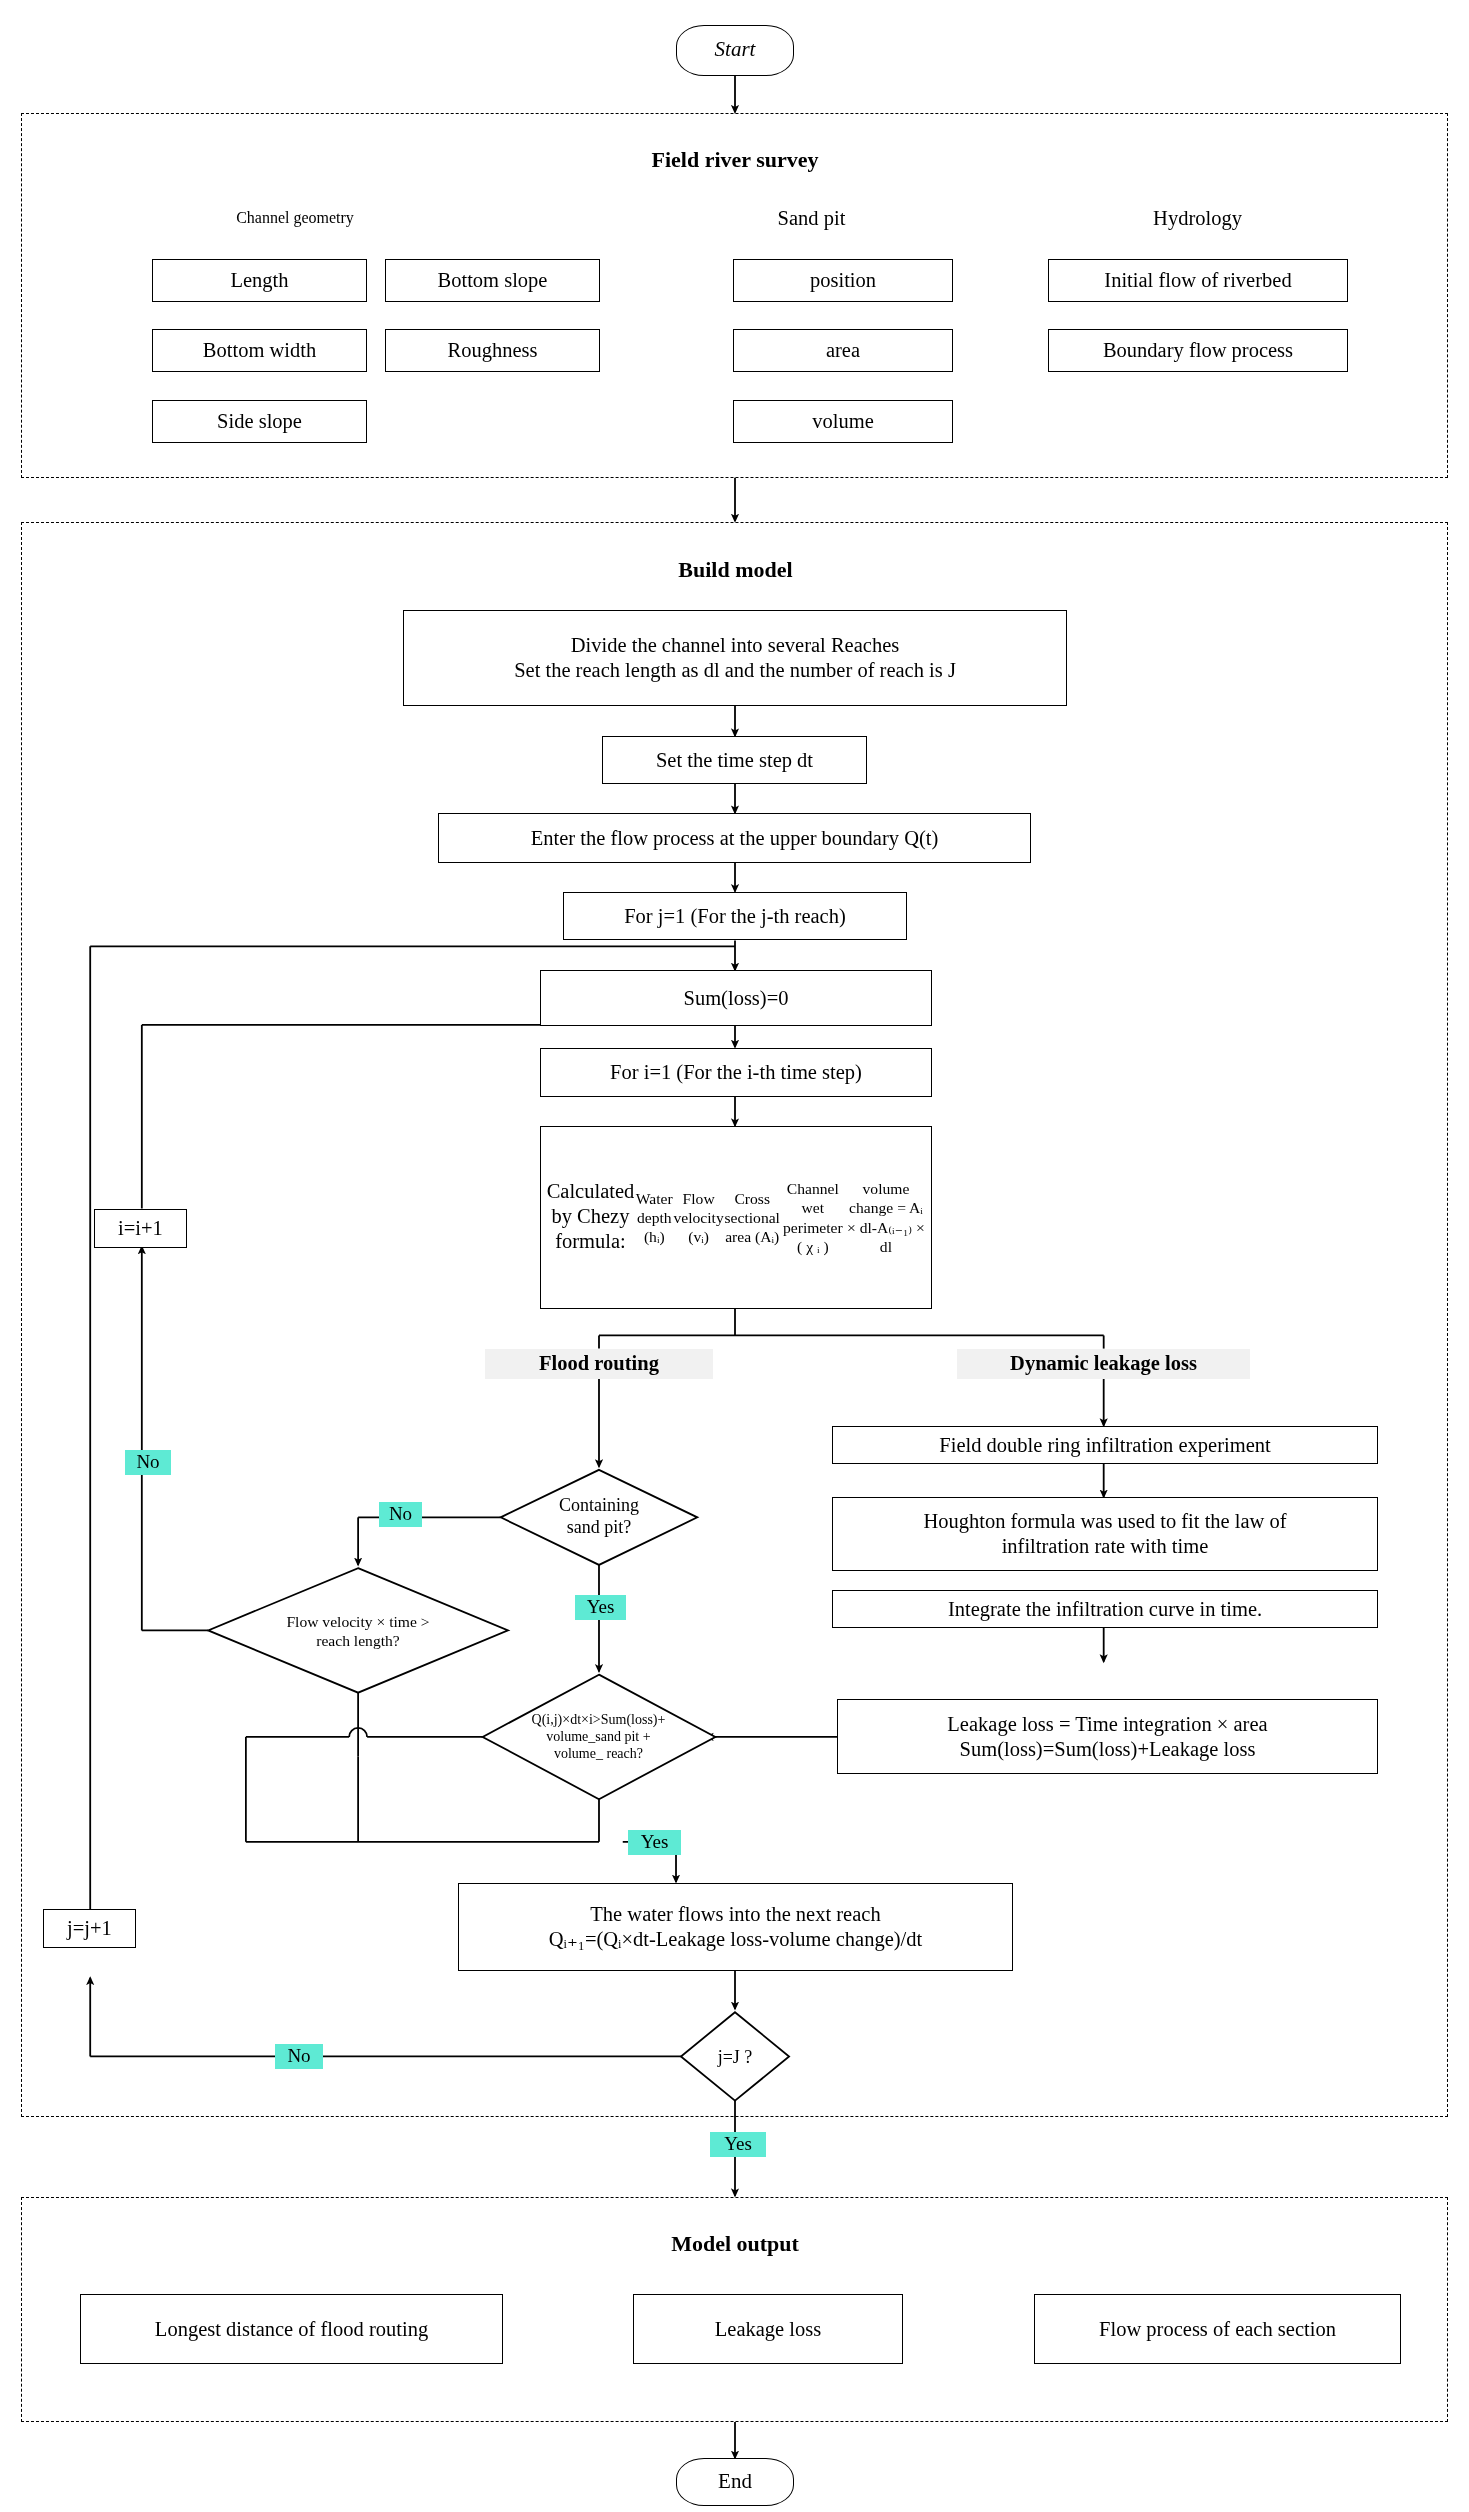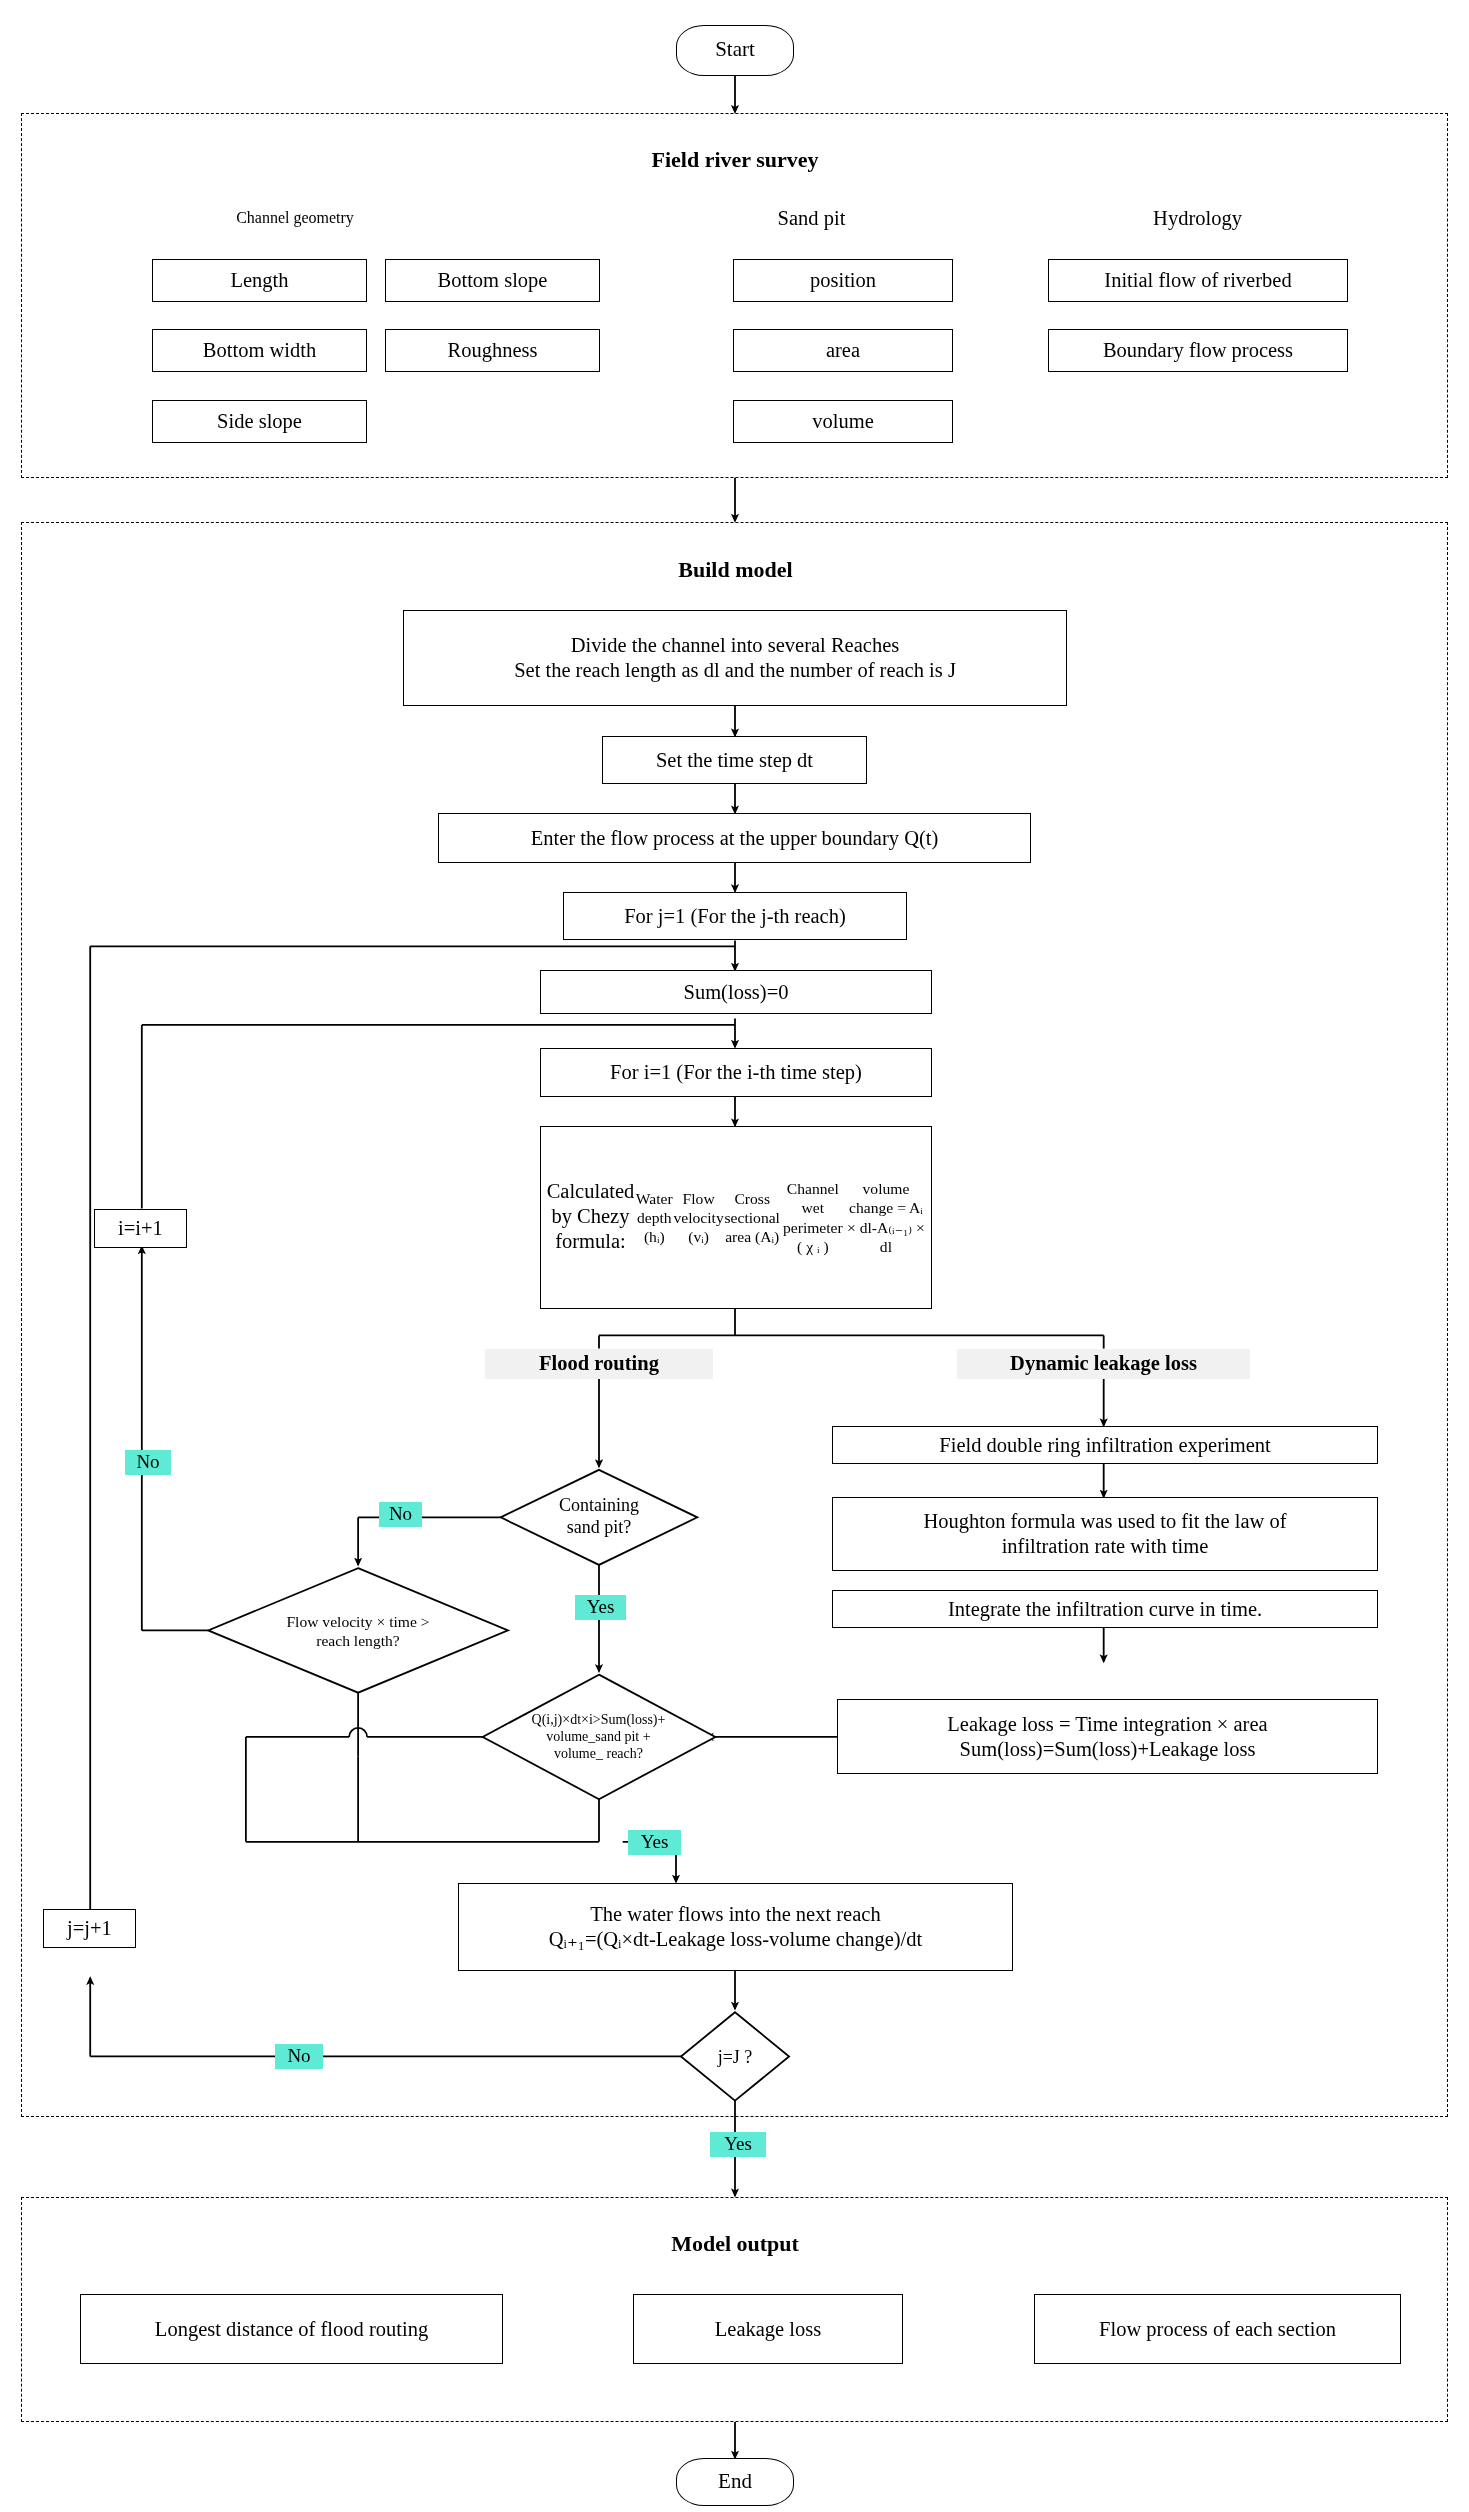--- a/index.html
+++ b/index.html
@@ -171,21 +171,21 @@
       <line x1="897" y1="2564" x2="897" y2="2680" marker-end="url(#arrow)"></line>
 
       <line x1="897" y1="2956" x2="897" y2="3000" marker-end="url(#arrow)"></line>
     </g>
   </svg>
 
   <div class="dashbox" style="left:21px; top:113px; width:1427px; height:365px;"></div>
   <div class="dashbox" style="left:21px; top:522px; width:1427px; height:1595px;"></div>
   <div class="dashbox" style="left:21px; top:2197px; width:1427px; height:225px;"></div>
 
-  <div class="node terminator" style="left:676px; top:24.6px; width:118px; height:51px; font-size:21px;">Start</div>
+  <div class="node terminator" style="left:676px; top:24.6px; width:118px; height:51px; font-size:21px;font-style:italic;">Start</div>
 
   <div class="node terminator" style="left:676px; top:2458px; width:118px; height:48px; font-size:21px;">End</div>
 
   <div class="plainlabel section-title" style="left:571px; top:146px; width:328px; height:28px; font-size:22px;">Field river survey</div>
 
   <div class="plainlabel group-title" style="left:164px; top:205px; width:262px; height:26px; font-size:16px;">Channel geometry</div>
   <div class="plainlabel group-title" style="left:705px; top:205px; width:213px; height:26px; font-size:20.5px;">Sand pit</div>
   <div class="plainlabel group-title" style="left:1083px; top:205px; width:229px; height:26px; font-size:20.5px;">Hydrology</div>
 
   <div class="node" style="left:152px; top:259px; width:215px; height:43px; font-size:20.5px;">Length</div>
@@ -205,21 +205,21 @@
 
   <div class="node multi" style="left:403px; top:610px; width:664px; height:96px; font-size:20.5px;">Divide the channel  into several Reaches
 Set the reach length  as dl and the number of reach is J</div>
 
   <div class="node" style="left:602px; top:736px; width:265px; height:48px; font-size:20.5px;">Set the time step dt</div>
 
   <div class="node" style="left:438px; top:813px; width:593px; height:50px; font-size:20.5px;">Enter the flow process at the upper boundary Q(t)</div>
 
   <div class="node" style="left:563px; top:892px; width:344px; height:48px; font-size:20.5px;">For  j=1  (For the j-th reach)</div>
 
-  <div class="node" style="left:540px; top:970px; width:392px; height:44px; font-size:20.5px;">Sum(loss)=0</div>
+  <div class="node" style="left:540px; top:970px; width:392px; height:56px; font-size:20.5px;">Sum(loss)=0</div>
 
   <div class="node" style="left:540px; top:1048px; width:392px; height:49px; font-size:20.5px;">For  i=1 (For the i-th time step)</div>
 
   <div class="node" style="left:540px; top:1126px; width:392px; height:183px; flex-direction:row; justify-content:center; gap:0.8px;">
     <div style="font-size:20.5px; margin-bottom:2.5px;">Calculated by Chezy  formula:</div>
     <div style="font-size:15.6px;">Water depth (hᵢ)</div>
     <div style="font-size:15.6px;">Flow velocity (vᵢ)</div>
     <div style="font-size:15.6px;">Cross sectional area (Aᵢ)</div>
     <div style="font-size:15.6px;">Channel wet perimeter ( χ ᵢ )</div>
     <div style="font-size:15.6px;">volume change = Aᵢ × dl-A₍ᵢ₋₁₎ × dl</div>

